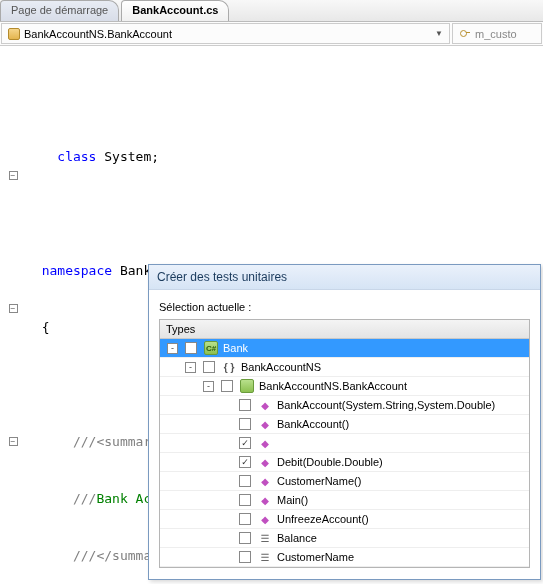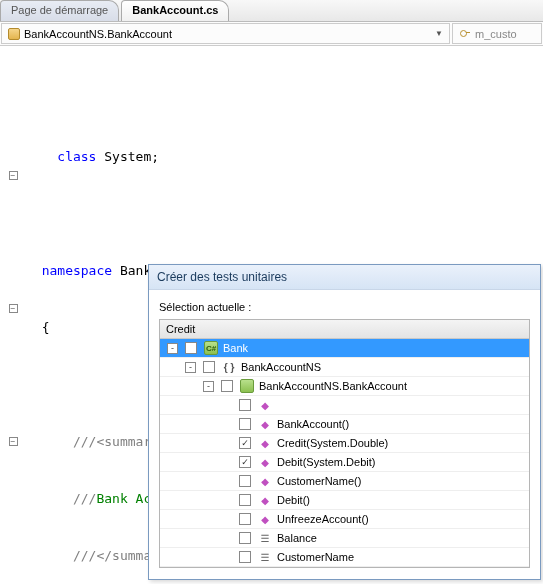--- a/index.html
+++ b/index.html
@@ -120,21 +120,21 @@
     
     
   </div>
 </div>
 
 <div class="dialog">
   <div class="dlg-title">Créer des tests unitaires</div>
   <div class="dlg-body">
     <div class="dlg-label">Sélection actuelle :</div>
     <div class="tree-box">
-      <div class="tree-header">Credit</div>
+      <div class="tree-header">Types</div>
       <div class="tree" id="tree-container">
           <div class="tree-row selected">
             <span class="indent" style="width: 4px;"></span>
             <span class="exp">-</span>
             <span class="chk"></span>
             <span class="ico ico-cs">C#</span>
             <span class="row-label">Bank</span>
           </div>
           <div class="tree-row">
             <span class="indent" style="width: 22px;"></span>
@@ -148,55 +148,55 @@
             <span class="exp">-</span>
             <span class="chk"></span>
             <span class="ico ico-class"></span>
             <span class="row-label">BankAccountNS.BankAccount</span>
           </div>
           <div class="tree-row">
             <span class="indent" style="width: 58px;"></span>
             <span class="exp blank"></span>
             <span class="chk"></span>
             <span class="ico ico-method">◆</span>
+            <span class="row-label">BankAccount(System.String,System.Double)</span>
           </div>
           <div class="tree-row">
             <span class="indent" style="width: 58px;"></span>
             <span class="exp blank"></span>
             <span class="chk"></span>
             <span class="ico ico-method">◆</span>
             <span class="row-label">BankAccount()</span>
           </div>
           <div class="tree-row">
             <span class="indent" style="width: 58px;"></span>
             <span class="exp blank"></span>
             <span class="chk">✓</span>
             <span class="ico ico-method">◆</span>
-            <span class="row-label">Credit(System.Double)</span>
           </div>
           <div class="tree-row">
             <span class="indent" style="width: 58px;"></span>
             <span class="exp blank"></span>
             <span class="chk">✓</span>
             <span class="ico ico-method">◆</span>
-            <span class="row-label">Debit(System.Debit)</span>
+            <span class="row-label">Debit(Double.Double)</span>
           </div>
           <div class="tree-row">
             <span class="indent" style="width: 58px;"></span>
             <span class="exp blank"></span>
             <span class="chk"></span>
             <span class="ico ico-method">◆</span>
             <span class="row-label">CustomerName()</span>
           </div>
           <div class="tree-row">
             <span class="indent" style="width: 58px;"></span>
             <span class="exp blank"></span>
             <span class="chk"></span>
             <span class="ico ico-method">◆</span>
-            <span class="row-label">Debit()</span>
+            <span class="row-label">Main()</span>
           </div>
           <div class="tree-row">
             <span class="indent" style="width: 58px;"></span>
             <span class="exp blank"></span>
             <span class="chk"></span>
             <span class="ico ico-method">◆</span>
             <span class="row-label">UnfreezeAccount()</span>
           </div>
           <div class="tree-row">
             <span class="indent" style="width: 58px;"></span>

